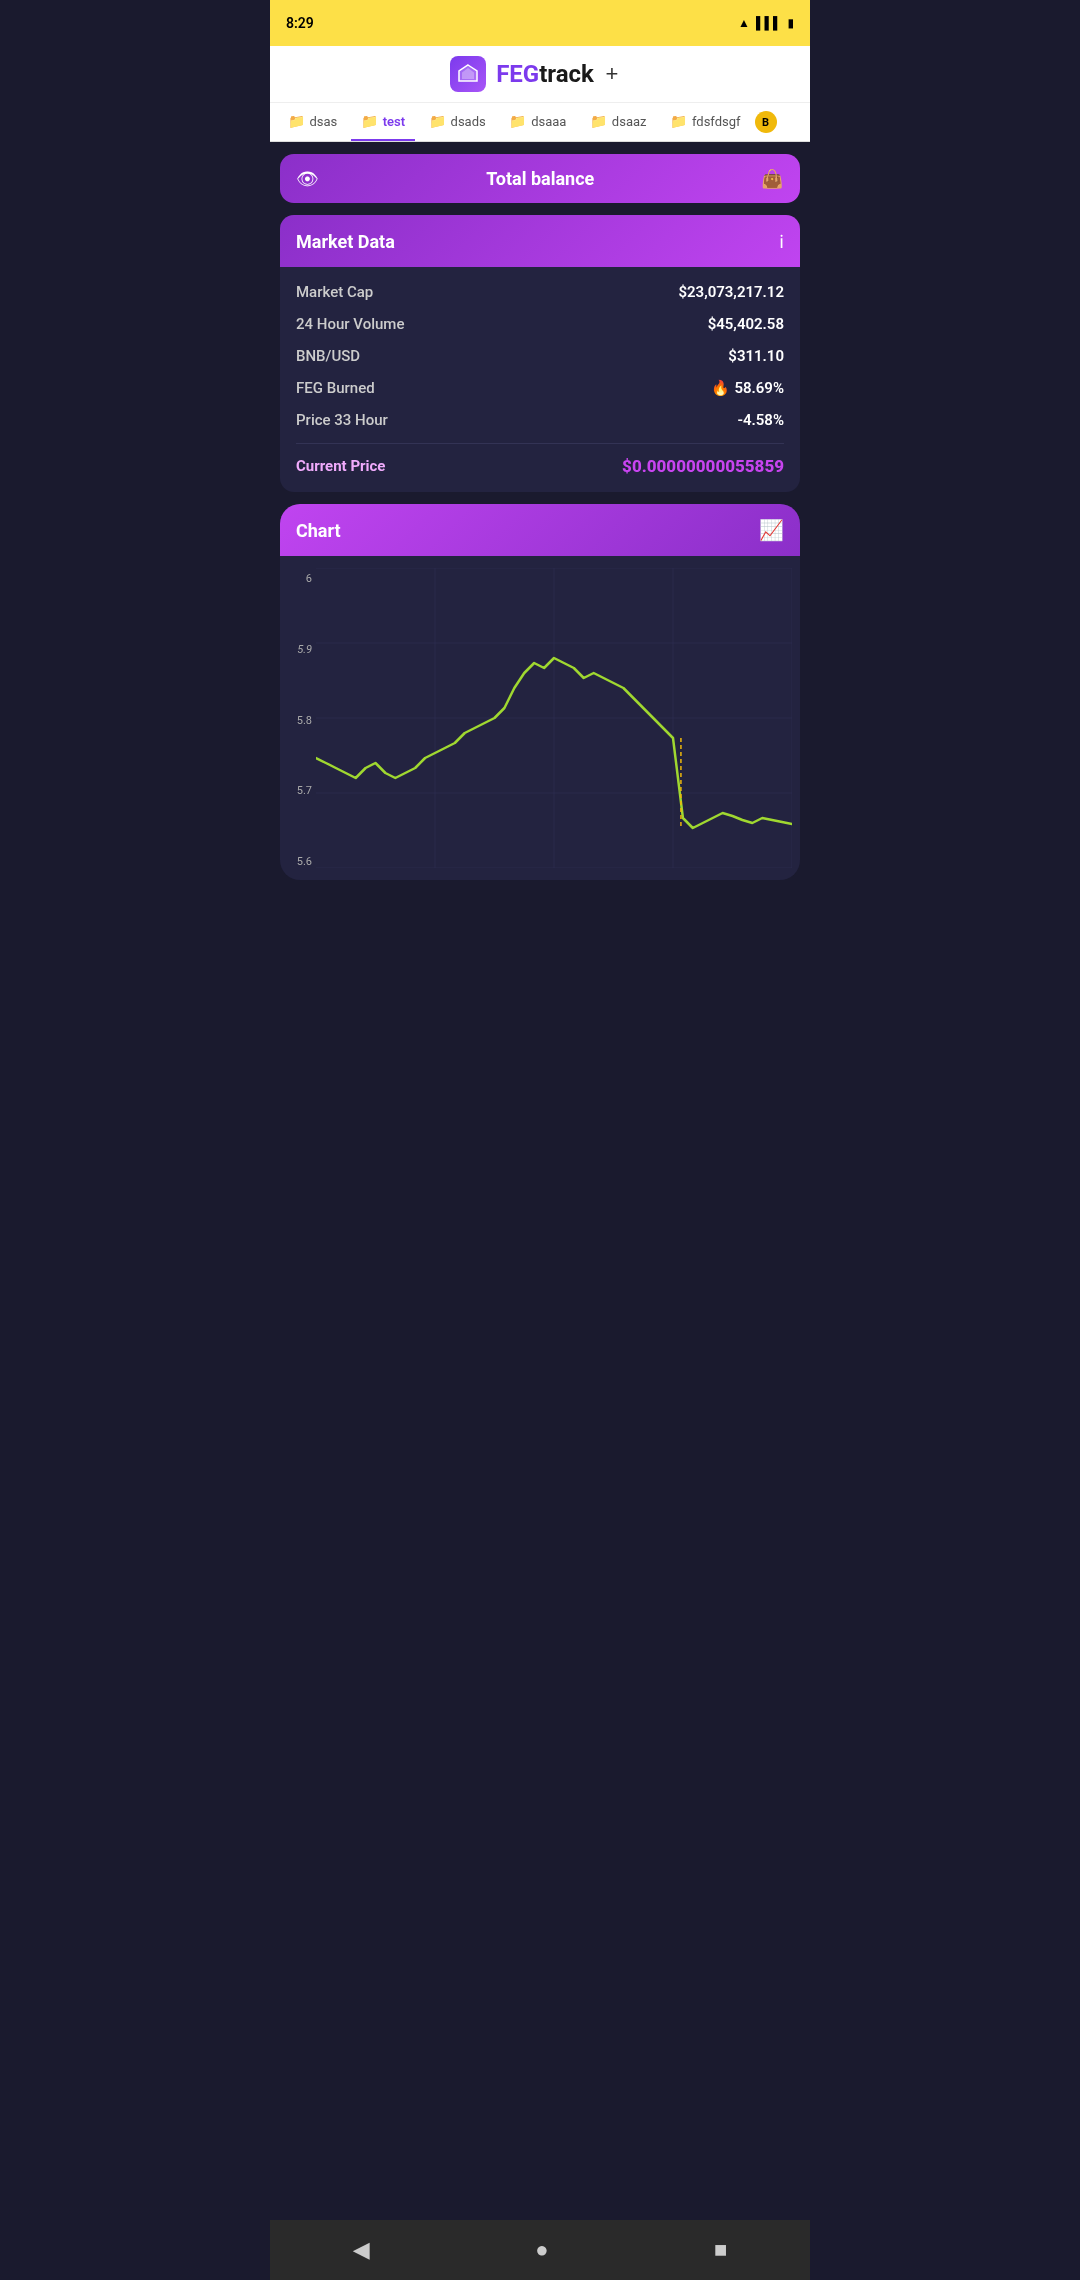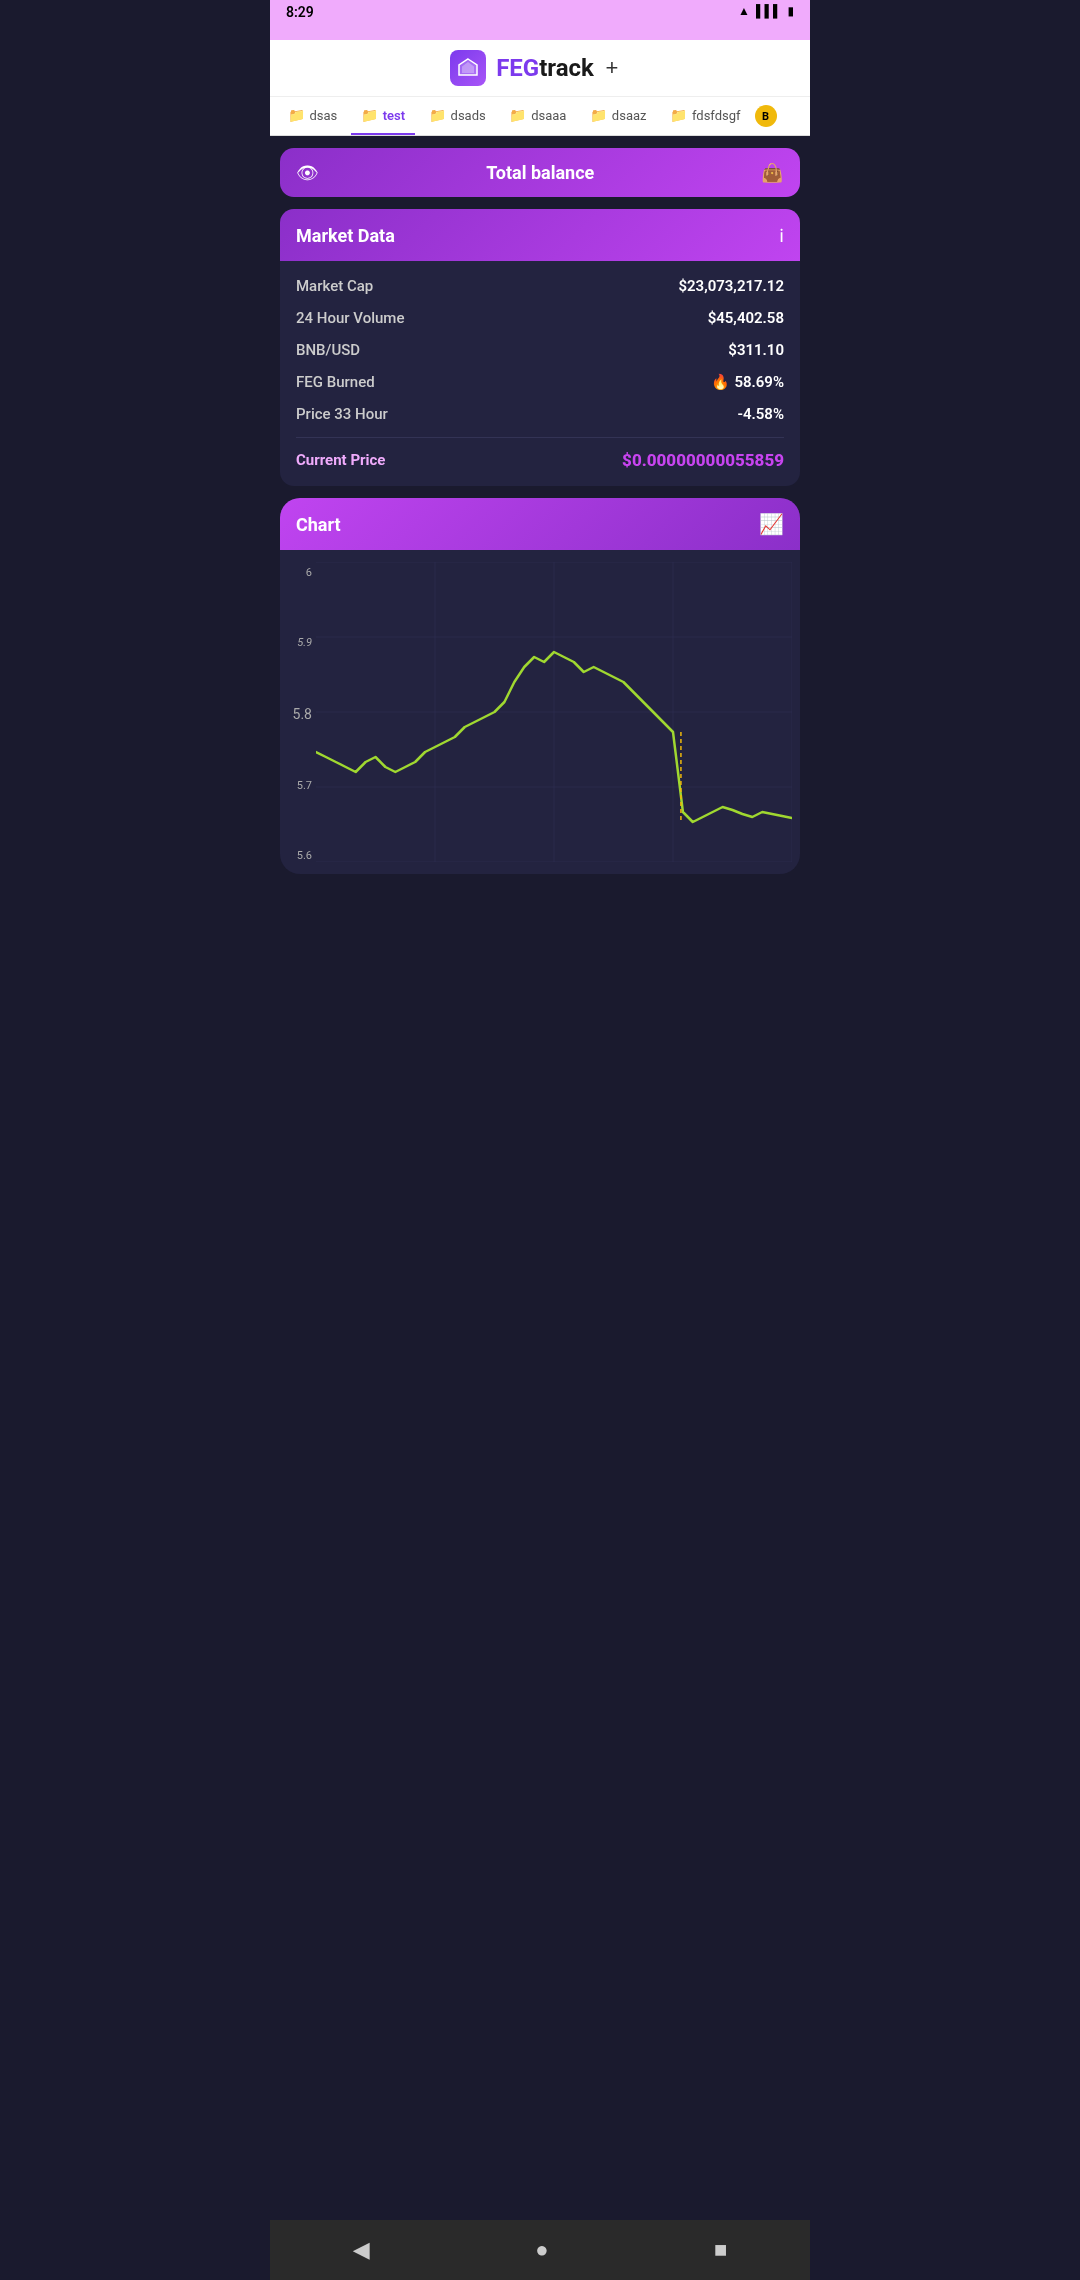--- a/index.html
+++ b/index.html
@@ -11,25 +11,25 @@
       width: 100%;
       max-width: 540px;
       margin: 0 auto;
       min-height: 100vh;
       display: flex;
       flex-direction: column;
     }
 
     
     .status-bar {
-      background: #f0abfc;
-      display: flex;
-      align-items: flex-start;
+      background: #fde047;
+      display: flex;
+      align-items: center;
       justify-content: space-between;
-      padding: 4px 16px;
+      padding: 23px 16px;
       height: 40px;
     }
     .status-time {
       color: #000;
       font-size: 14px;
       font-weight: 600;
     }
     .status-icons {
       display: flex;
       align-items: center;
@@ -362,21 +362,21 @@
   <div class="chart-card">
     <div class="chart-header">
       <span class="chart-header-title">Chart</span>
       <span style="color:white;font-size:20px;">📈</span>
     </div>
     <div class="chart-body">
       <div style="display:flex; width:100%;">
         <div style="display:flex;flex-direction:column;justify-content:space-between;padding:4px 4px 4px 0;width:28px;text-align:right;">
           <span style="font-size:11px;color:#aaa;">6</span>
           <span style="font-size:11px;color:#aaa;font-style:italic;">5.9</span>
-          <span style="font-size:14px;color:#aaa;">5.8</span>
+          <span style="font-size:11px;color:#aaa;">5.8</span>
           <span style="font-size:11px;color:#aaa;">5.7</span>
           <span style="font-size:11px;color:#aaa;">5.6</span>
         </div>
         <div style="flex:1;position:relative;">
           <svg viewBox="0 0 480 300" width="100%" height="300" preserveAspectRatio="none">
 
             <line x1="0" y1="0" x2="480" y2="0" stroke="#333355" stroke-width="0.5"></line>
             <line x1="0" y1="75" x2="480" y2="75" stroke="#333355" stroke-width="0.5"></line>
             <line x1="0" y1="150" x2="480" y2="150" stroke="#333355" stroke-width="0.5"></line>
             <line x1="0" y1="225" x2="480" y2="225" stroke="#333355" stroke-width="0.5"></line>

